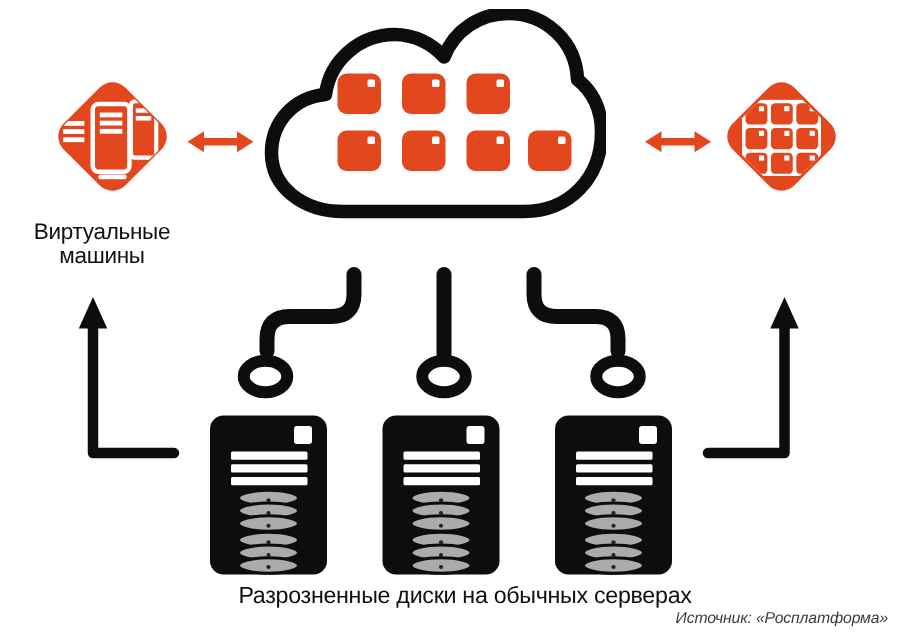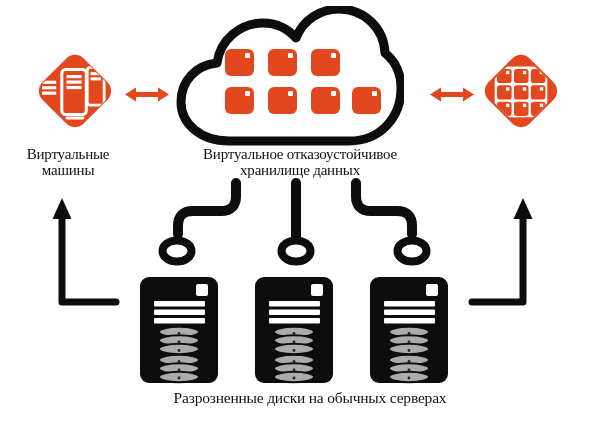--- a/index.html
+++ b/index.html
@@ -5,21 +5,21 @@
   :root{
     --accent:#E2471E;
     --ink:#0D0D0D;
     --disk:#ABABAB;
     --background:#FFFFFF;
     --source-text:#3C3C3C;
   }
   html,body{margin:0;padding:0;background:#fff;}
   .stage{
     position:relative;width:600px;height:426px;background:var(--background);
-    font-family:Liberation Serif, serif;overflow:hidden;
+    font-family:Liberation Sans, sans-serif;overflow:hidden;
   }
   .abs{position:absolute;}
   .node-label{
     position:absolute;text-align:center;font-size:15px;line-height:1.06;
     color:#101010;white-space:pre-line;letter-spacing:-0.2px;
   }
   .servers-label{
     position:absolute;text-align:center;font-size:15.5px;color:#101010;
     letter-spacing:-0.2px;white-space:nowrap;
   }
@@ -119,22 +119,20 @@
         <rect x="52" y="46" width="3.6" height="3.6" fill="#fff"></rect>
         <rect x="70" y="46" width="3.6" height="3.6" fill="#fff"></rect>
       <rect x="34" y="63.5" width="3.6" height="3.6" fill="#fff"></rect>
         <rect x="52" y="63.5" width="3.6" height="3.6" fill="#fff"></rect>
         <rect x="70" y="63.5" width="3.6" height="3.6" fill="#fff"></rect>
     </g>
   </svg>
 
   <div class="node-label" style="left:0;top:147px;width:136px">Виртуальные
 машины</div>
-  <div class="node-label" style="left:160px;top:147px;width:280px">Виртуальное отказоустойчивое
-хранилище данных</div>
 
   <svg class="abs" style="left:140px;top:178px" width="300" height="95" viewBox="0 0 300 95">
     <g fill="none" class="stroke-ink" stroke-width="10" stroke-linecap="round" stroke-linejoin="round">
       <path d="M 96,5 L 96,18 Q 96,33 81,33 L 53,33 Q 38,33 38,48 L 38,56"></path>
       <path d="M 156,5 L 156,58"></path>
       <path d="M 216,5 L 216,18 Q 216,33 231,33 L 257,33 Q 272,33 272,48 L 272,56"></path>
     </g>
     <g fill="#fff" class="stroke-ink" stroke-width="8">
       <ellipse cx="37" cy="73" rx="14.5" ry="10.5"></ellipse>
       <ellipse cx="156" cy="73" rx="14.5" ry="10.5"></ellipse>
@@ -218,14 +216,15 @@
           <circle cx="39" cy="65" r="1.4"></circle>
           <circle cx="39" cy="73.5" r="1.4"></circle>
         <circle cx="39" cy="84.5" r="1.4"></circle>
           <circle cx="39" cy="93" r="1.4"></circle>
           <circle cx="39" cy="101" r="1.4"></circle>
       </g>
     </g>
   </svg>
 
   <div class="servers-label" style="left:156px;top:389px;width:308px">Разрозненные диски на обычных серверах</div>
+  <div class="source-label" style="right:8px;top:406px">Источник: «Росплатформа»</div>
 
 </div>
 
 </body></html>

